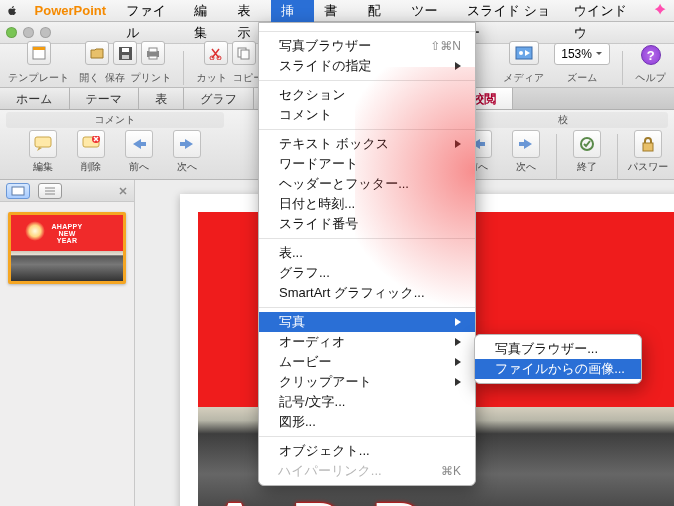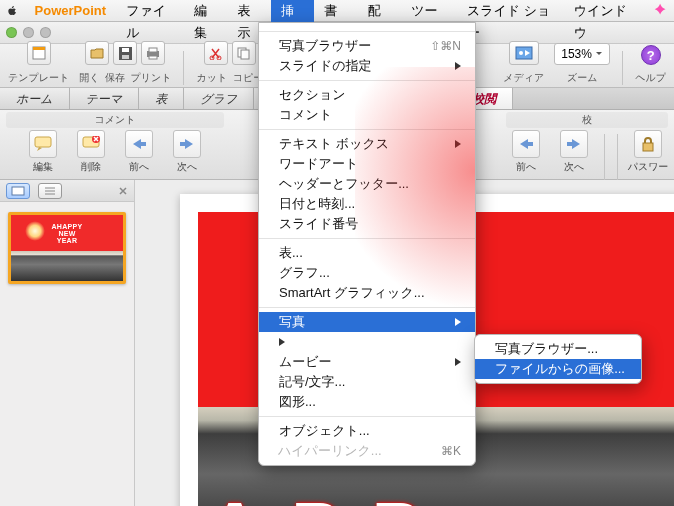--- a/index.html
+++ b/index.html
@@ -26,21 +26,21 @@
   .toolbar { height:44px; background:linear-gradient(#f2f2f2,#e1e1e1); border-bottom:1px solid #bcbcbc; display:flex; align-items:flex-end; padding:0 8px 2px; gap:10px; }
   .tbgroup { display:flex; flex-direction:column; align-items:center; gap:4px; }
   .tbrow { display:flex; gap:4px; align-items:center; }
   .iconbtn { width:24px; height:24px; border:1px solid #bbb; border-radius:3px; background:linear-gradient(#fff,#e9e9e9); display:flex; align-items:center; justify-content:center; }
   .tblabel { font-size:10px; color:#555; margin-top:2px; }
   .sep { width:1px; background:#c4c4c4; height:34px; margin:0 2px;}
   .zoombox { height:22px; border:1px solid #bbb; background:#fff; padding:0 6px; display:flex; align-items:center; border-radius:3px; font-size:12px;}
   .helpbtn { width:20px; height:20px; border-radius:50%; background:radial-gradient(#b96fe8,#8a3ad8); color:#fff; font-weight:bold; display:flex; align-items:center; justify-content:center; border:1px solid #7030b0; font-size:13px;}
 
   
-  .ribtabs { height:22px; background:linear-gradient(#d9d9d9,#c8c8c8); display:flex; border-bottom:1px solid #b0b0b0;font-style:italic; }
+  .ribtabs { height:22px; background:linear-gradient(#d9d9d9,#c8c8c8); display:flex; border-bottom:1px solid #b0b0b0; }
   .ribtabs .tab { padding:0 16px; line-height:22px; font-size:12px; border-right:1px solid #b4b4b4; color:#333; background:linear-gradient(#eee,#d7d7d7);}
   .ribtabs .tab.active { background:linear-gradient(#fff,#eee); font-weight:bold;}
   .ribtabs .tab.review { color:#b00030; }
 
   
   .ribbon { height:70px; background:linear-gradient(#f3f3f3,#dedede); border-bottom:1px solid #b8b8b8; display:flex; align-items:flex-start; }
   .ribgroup { display:flex; flex-direction:column; align-items:center; padding:2px 6px 0;}
   .ribheader { font-size:10px; color:#555; padding:1px 8px; background:rgba(0,0,0,.04); border-radius:3px; margin-bottom:2px; text-align:center;}
   .ribbtns { display:flex; gap:8px; align-items:flex-start;}
   .ribbtn { display:flex; flex-direction:column; align-items:center; gap:2px; width:40px; }
@@ -276,20 +276,29 @@
         </div>
       <div class="ribbtn">
           <div class="ic">
             <svg width="16" height="14" viewBox="0 0 16 14">
               <path fill="#6a97d6" d="M6 2v3H1v4h5v3l8-5z"></path>
             </svg>
           </div>
           <div class="txt">次へ</div>
         </div>
       <div class="ribsep"></div>
+      <div class="ribbtn">
+          <div class="ic">
+            <svg width="16" height="16" viewBox="0 0 16 16">
+              <circle cx="8" cy="8" r="6" fill="none" stroke="#5a8a4a" stroke-width="2"></circle>
+              <path stroke="#5a8a4a" stroke-width="2" fill="none" d="M5 8l2 2 4-5"></path>
+            </svg>
+          </div>
+          <div class="txt">終了</div>
+        </div>
       <div class="ribsep"></div>
       <div class="ribbtn">
           <div class="ic">
             <svg width="14" height="16" viewBox="0 0 14 16">
               <rect x="2" y="7" width="10" height="8" fill="#e8c06a" stroke="#a07b2a"></rect>
               <path fill="none" stroke="#a07b2a" stroke-width="2" d="M4 7V5a3 3 0 016 0v2"></path>
             </svg>
           </div>
           <div class="txt">パスワー</div>
         </div>
@@ -382,24 +391,29 @@
       <div class="mitem">
         <span class="lab">SmartArt グラフィック...</span>
       </div>
     </div>
     <div class="msection">
       <div class="mitem highlight">
         <span class="lab">写真</span>
         <span class="arrow"></span>
       </div>
       <div class="mitem">
+        <span class="lab">オーディオ</span>
         <span class="arrow"></span>
       </div>
       <div class="mitem">
         <span class="lab">ムービー</span>
+        <span class="arrow"></span>
+      </div>
+      <div class="mitem">
+        <span class="lab">クリップアート</span>
         <span class="arrow"></span>
       </div>
       <div class="mitem">
         <span class="lab">記号/文字...</span>
       </div>
       <div class="mitem">
         <span class="lab">図形...</span>
       </div>
     </div>
     <div class="msection">

